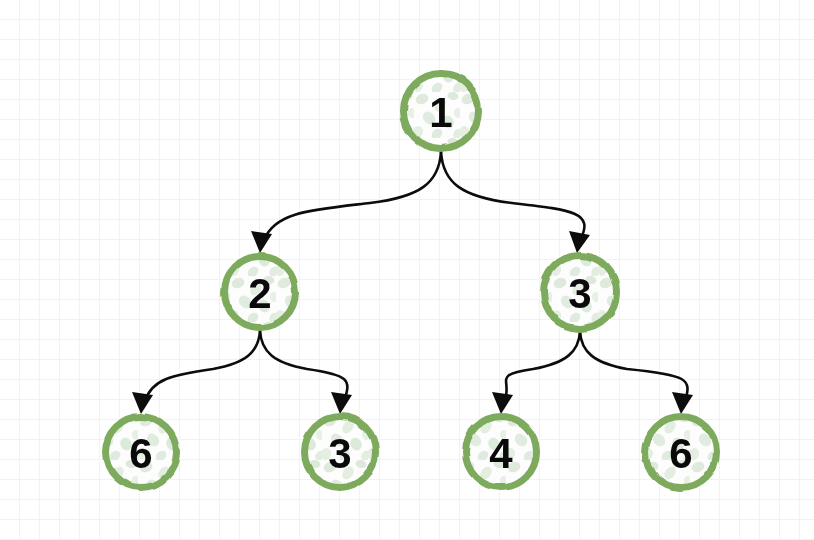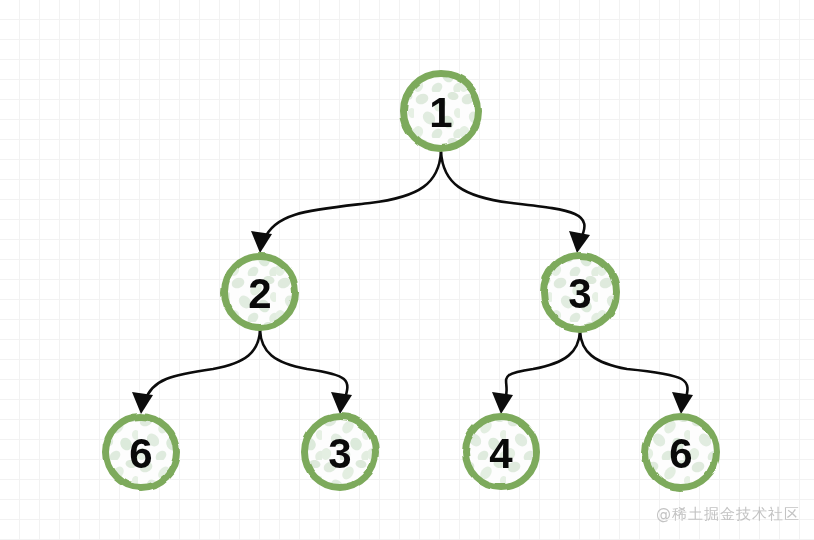--- a/index.html
+++ b/index.html
@@ -168,15 +168,14 @@
       </g>
 
       <g>
         <circle cx="681" cy="452" r="35" fill="url(#leafTexture)"></circle>
         <circle class="node-circle-stroke" cx="681" cy="452" r="35.5" filter="url(#wobble)"></circle>
         <text class="node-label" x="681" y="453">6</text>
       </g>
     </g>
   </svg>
 
-  <div class="watermark">@稀土掘金技术社区</div>
 
 </div>
 
 </body></html>

